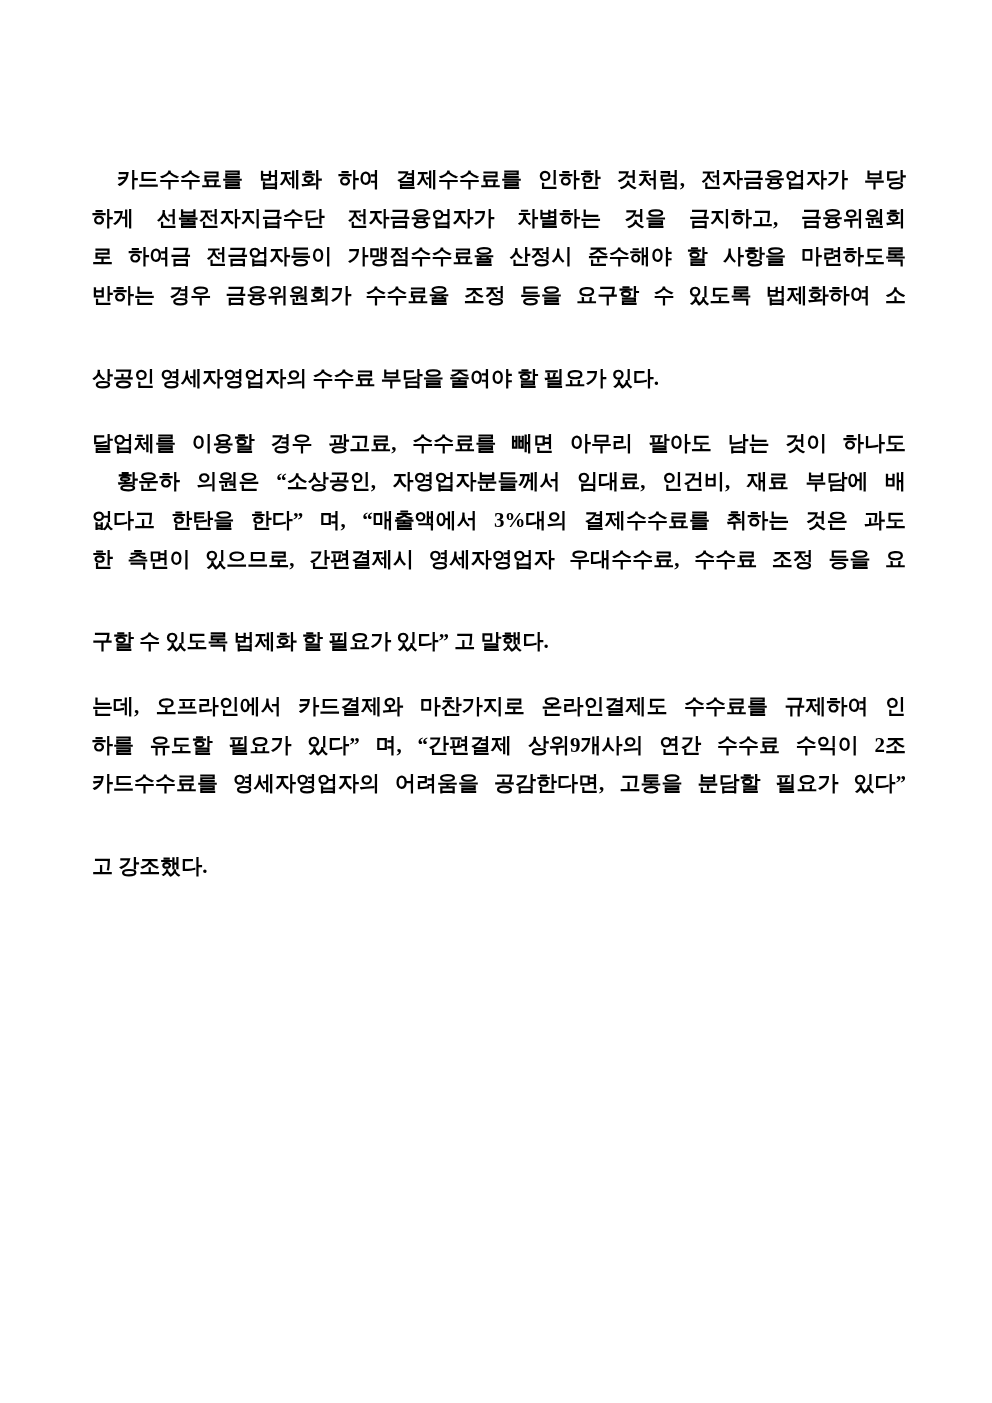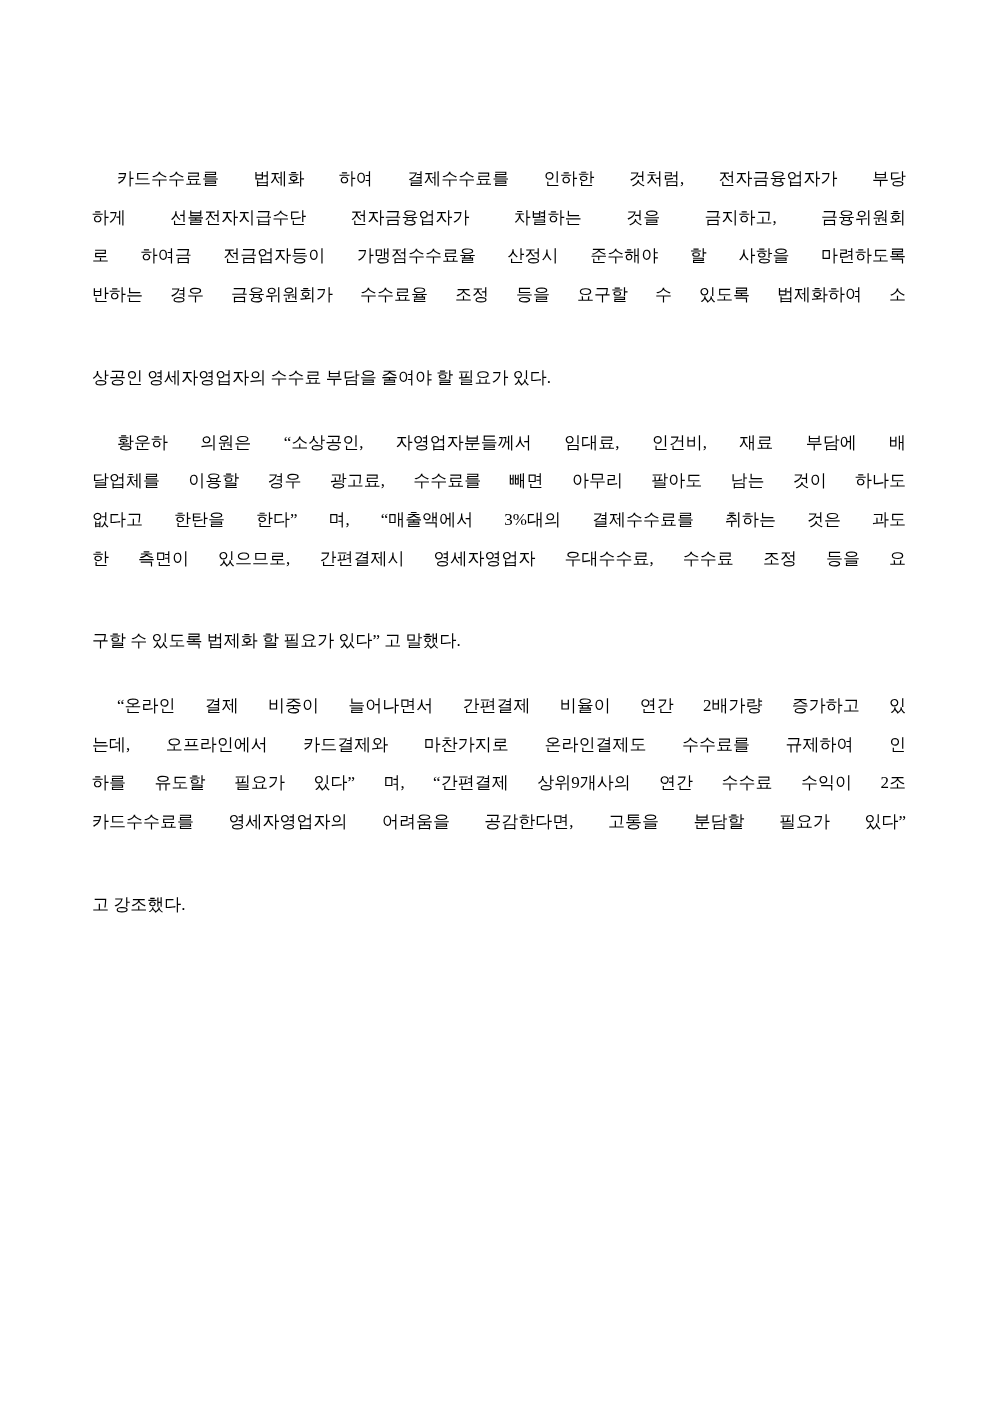--- a/index.html
+++ b/index.html
@@ -24,27 +24,28 @@
     position: absolute;
     left: 92px;
     top: 160px;
     width: 814px;
   }
   .para {
     margin: 0 0 26px 0;
     padding: 0;
   }
   .line {
-    font-size: 17px;
+    font-size: 21px;
     line-height: 38.7px;
     text-align: justify;
     text-align-last: justify;
     text-justify: inter-word;
     word-break: keep-all;
     white-space: normal;
+    font-weight: bold;
   }
   .line.first {
     text-indent: 25px;
   }
   .line.last {
     text-align-last: left;
     margin-top: 44px;
   }
 </style>
 </head>
@@ -53,27 +54,26 @@
 <div class="page">
   <div class="content" id="doc-body">
       <div class="para">
         <div class="line first">카드수수료를 법제화 하여 결제수수료를 인하한 것처럼, 전자금융업자가 부당</div>
         <div class="line">하게 선불전자지급수단 전자금융업자가 차별하는 것을 금지하고, 금융위원회</div>
         <div class="line">로 하여금 전금업자등이 가맹점수수료율 산정시 준수해야 할 사항을 마련하도록</div>
         <div class="line">반하는 경우 금융위원회가 수수료율 조정 등을 요구할 수 있도록 법제화하여 소</div>
         <div class="line last">상공인 영세자영업자의 수수료 부담을 줄여야 할 필요가 있다.</div>
       </div>
       <div class="para">
+        <div class="line">달업체를 이용할 경우 광고료, 수수료를 빼면 아무리 팔아도 남는 것이 하나도</div>
         <div class="line first">황운하 의원은 “소상공인, 자영업자분들께서 임대료, 인건비, 재료 부담에 배</div>
-        <div class="line">달업체를 이용할 경우 광고료, 수수료를 빼면 아무리 팔아도 남는 것이 하나도</div>
         <div class="line">없다고 한탄을 한다” 며, “매출액에서 3%대의 결제수수료를 취하는 것은 과도</div>
         <div class="line">한 측면이 있으므로, 간편결제시 영세자영업자 우대수수료, 수수료 조정 등을 요</div>
         <div class="line last">구할 수 있도록 법제화 할 필요가 있다” 고 말했다.</div>
       </div>
       <div class="para">
-        <div class="line first">“온라인 결제 비중이 늘어나면서 간편결제 비율이 연간 2배가량 증가하고 있</div>
         <div class="line">는데, 오프라인에서 카드결제와 마찬가지로 온라인결제도 수수료를 규제하여 인</div>
         <div class="line">하를 유도할 필요가 있다” 며, “간편결제 상위9개사의 연간 수수료 수익이 2조</div>
         <div class="line">카드수수료를 영세자영업자의 어려움을 공감한다면, 고통을 분담할 필요가 있다”</div>
         <div class="line last">고 강조했다.</div>
       </div>
     </div>
 </div>
 
 </body></html>

